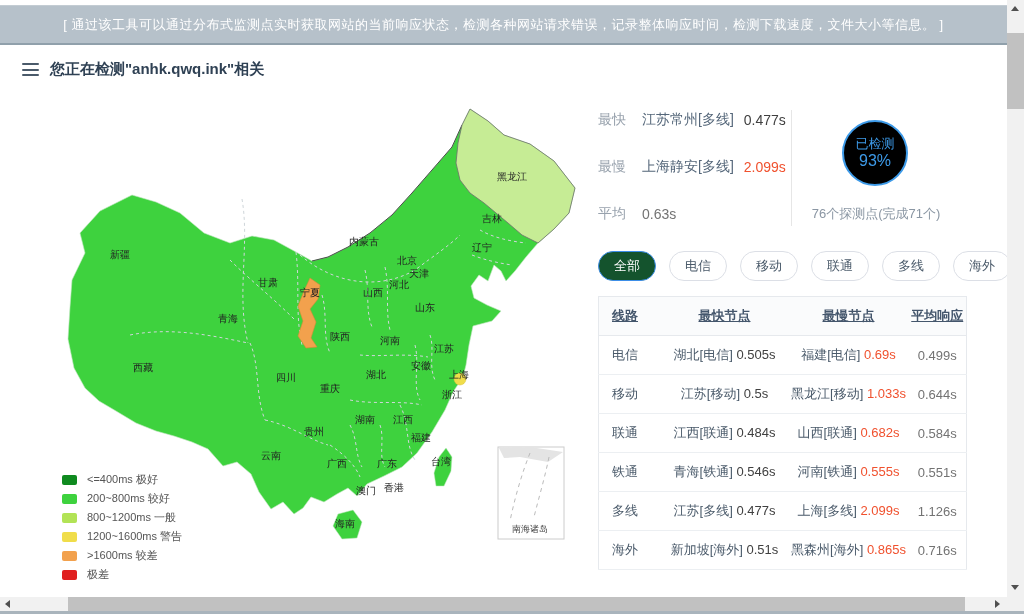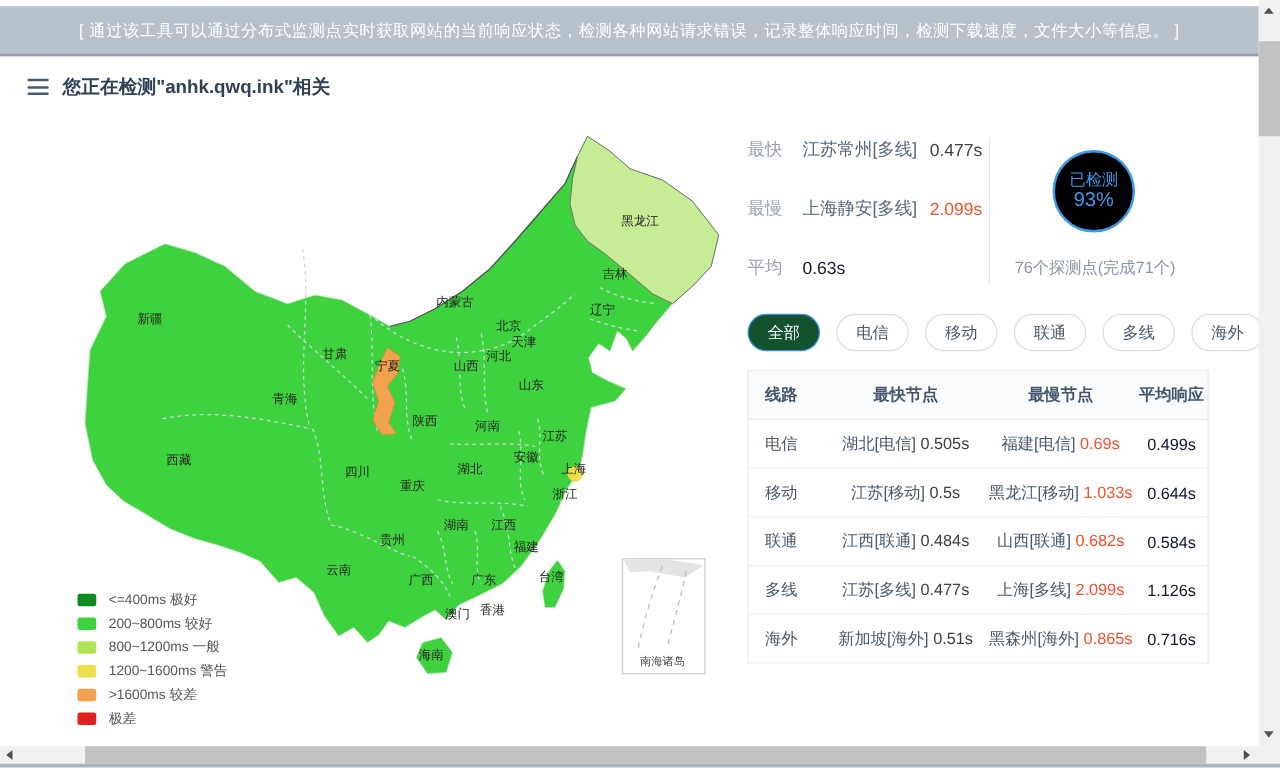--- a/index.html
+++ b/index.html
@@ -27,21 +27,21 @@
   .legend{position:absolute;left:62px;top:470px;}
   .legend-item{display:flex;align-items:center;height:19px;}
   .legend-swatch{width:15px;height:10px;border-radius:2px;margin-right:10px;flex:0 0 auto;}
   .legend-label{font-size:11px;color:#555;white-space:nowrap;text-align:right;}
   
   .stat-row{position:absolute;left:598px;display:flex;align-items:center;font-size:14px;white-space:nowrap;}
   .stat-label{color:#98a2ad;width:34px;margin-right:10px;}
   .stat-node{color:#55677a;margin-right:10px;}
   .val-green{color:#404040;}
   .val-red{color:#f0512e;}
-  .val-blue{color:#0f172a;}
+  .val-blue{color:#737373;}
   .stat-divider{position:absolute;left:791px;top:110px;width:1px;height:116px;background:#e6e6e6;}
   .progress-circle{
     position:absolute;left:842px;top:120px;width:62px;height:62px;border:2px solid #3d9ae8;
     border-radius:50%;display:flex;flex-direction:column;align-items:center;justify-content:center;
     color:#3d9ae8;background:#000000;
   }
   .progress-circle .pc-label{font-size:13px;line-height:15px;}
   .progress-circle .pc-percent{font-size:16px;line-height:19px;}
   .probe-summary{position:absolute;left:790px;top:205px;width:172px;text-align:center;font-size:13px;color:#8a96a3;white-space:nowrap;}
   
@@ -51,21 +51,21 @@
     background:#fff;color:#4a5a6a;cursor:pointer;font-family:inherit;white-space:nowrap;
   }
   .filter-btn.active{background:#14532d;border-color:#3d8ee8;color:#fff;}
   
   .result-table{
     position:absolute;left:598px;top:296px;width:368px;border-collapse:collapse;
     font-size:13px;table-layout:fixed;background:#fff;
   }
   .result-table th{
     height:36px;font-weight:bold;color:#44566c;background:#fafbfc;
-    border:1px solid #e6e9ed;border-left:none;border-right:none;text-align:center;
+    border:1px solid #e6e9ed;border-left:none;border-right:none;text-align:center;text-decoration:underline;
   }
   .result-table th:first-child{text-align:left;padding-left:13px;border-left:1px solid #e6e9ed;}
   .result-table th:last-child{border-right:1px solid #e6e9ed;}
   .result-table td{
     height:36px;color:#4a5a6a;border-bottom:1px solid #eceff2;text-align:center;white-space:nowrap;
   }
   .result-table td:first-child{text-align:left;padding-left:13px;border-left:1px solid #e6e9ed;}
   .result-table td:last-child{border-right:1px solid #e6e9ed;}
   
   .v-scrollbar{position:absolute;right:0;top:0;width:17px;height:597px;background:#f1f1f1;}
@@ -280,20 +280,26 @@
         <td>黑龙江[移动] <span class="val-red">1.033s</span></td>
         <td><span class="val-blue">0.644s</span></td>
       </tr>
       <tr>
         <td>联通</td>
         <td>江西[联通] <span class="val-green">0.484s</span></td>
         <td>山西[联通] <span class="val-red">0.682s</span></td>
         <td><span class="val-blue">0.584s</span></td>
       </tr>
       <tr>
+        <td>铁通</td>
+        <td>青海[铁通] <span class="val-green">0.546s</span></td>
+        <td>河南[铁通] <span class="val-red">0.555s</span></td>
+        <td><span class="val-blue">0.551s</span></td>
+      </tr>
+      <tr>
         <td>多线</td>
         <td>江苏[多线] <span class="val-green">0.477s</span></td>
         <td>上海[多线] <span class="val-red">2.099s</span></td>
         <td><span class="val-blue">1.126s</span></td>
       </tr>
       <tr>
         <td>海外</td>
         <td>新加坡[海外] <span class="val-green">0.51s</span></td>
         <td>黑森州[海外] <span class="val-red">0.865s</span></td>
         <td><span class="val-blue">0.716s</span></td>

